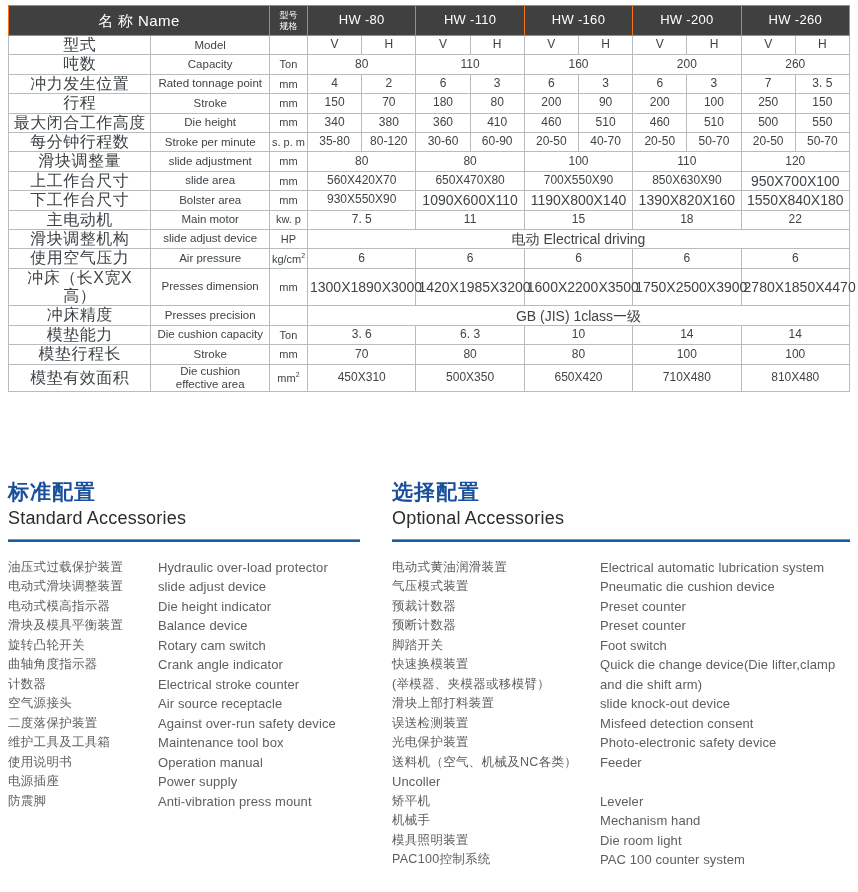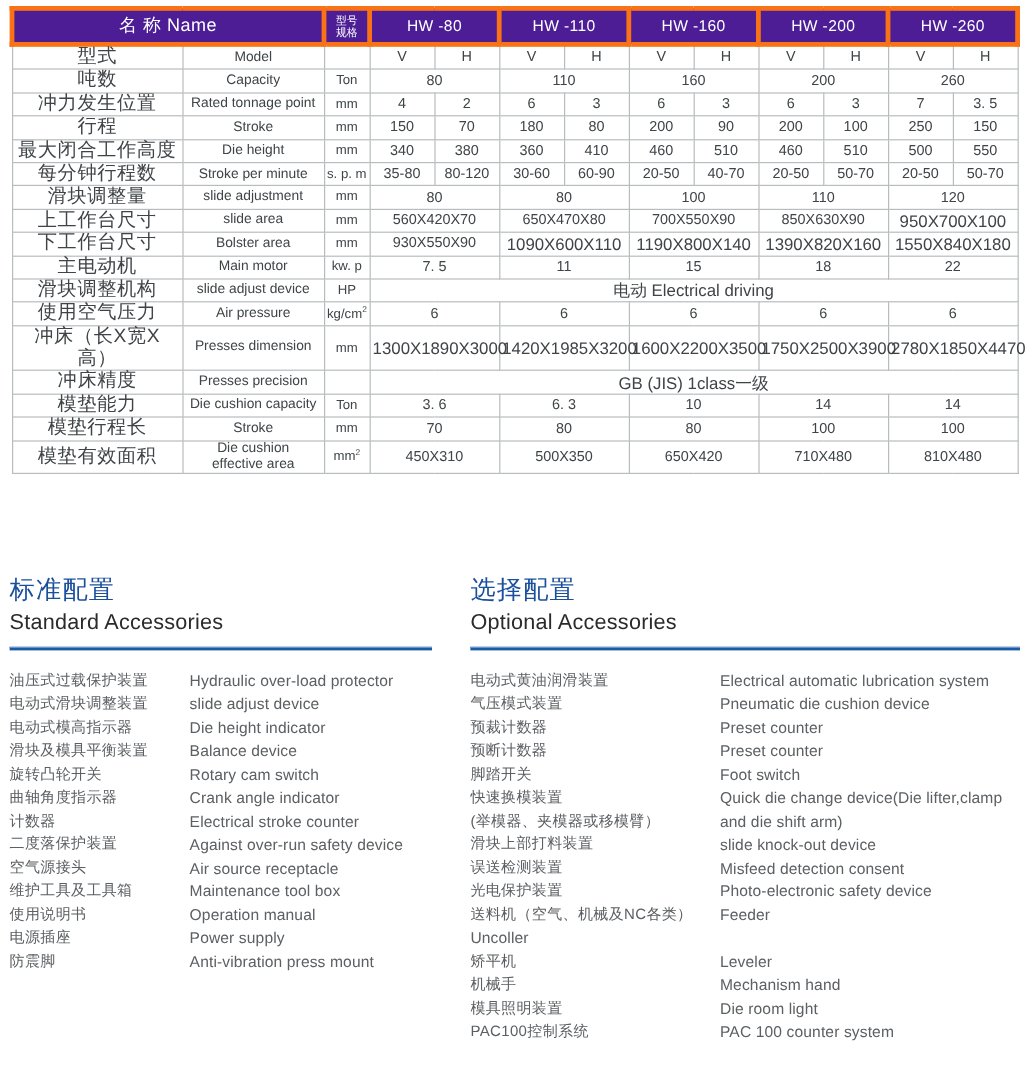--- a/index.html
+++ b/index.html
@@ -26,23 +26,23 @@
     padding: 0 2px;
     text-align: center;
     vertical-align: middle;
     font-weight: normal;
     line-height: 1.15;
     color: #3f4447;
     background: #ffffff;
   }
   
   tr.hdr td {
-    background: #4c1d95;
+    background: #404040;
     color: #ffffff;
-    border: 4px solid #f97316;
+    border: 1px solid #f97316;
     height: 30px;
   }
   td.hdr-name {
     text-align: left;
     padding-left: 12px;
     font-size: 15px;
     letter-spacing: .4px;
   }
   td.hdr-unit {
     font-size: 9px;
@@ -71,21 +71,21 @@
   col.c-v    { width: 54px; }
 
   
   .acc { position: absolute; top: 478px; }
   .acc-std { left: 8px; width: 352px; }
   .acc-opt { left: 392px; width: 458px; }
 
   .acc h2.cn {
     margin: 0;
     font-size: 21px;
-    font-weight: normal;
+    font-weight: bold;
     color: #1a4f9c;
     letter-spacing: 1px;
     line-height: 1.3;
   }
   .acc h3.en {
     margin: 2px 0 0 0;
     font-size: 18px;
     font-weight: normal;
     color: #2b2b2b;
     letter-spacing: .2px;
@@ -378,26 +378,26 @@
         </li>
         <li>
           <span class="cn">曲轴角度指示器</span>
           <span class="en">Crank angle indicator</span>
         </li>
         <li>
           <span class="cn">计数器</span>
           <span class="en">Electrical stroke counter</span>
         </li>
         <li>
+          <span class="cn">空气源接头</span>
+          <span class="en">Air source receptacle</span>
+        </li>
+        <li>
           <span class="cn">二度落保护装置</span>
           <span class="en">Against over-run safety device</span>
-        </li>
-        <li>
-          <span class="cn">空气源接头</span>
-          <span class="en">Air source receptacle</span>
         </li>
         <li>
           <span class="cn">维护工具及工具箱</span>
           <span class="en">Maintenance tool box</span>
         </li>
         <li>
           <span class="cn">使用说明书</span>
           <span class="en">Operation manual</span>
         </li>
         <li>

